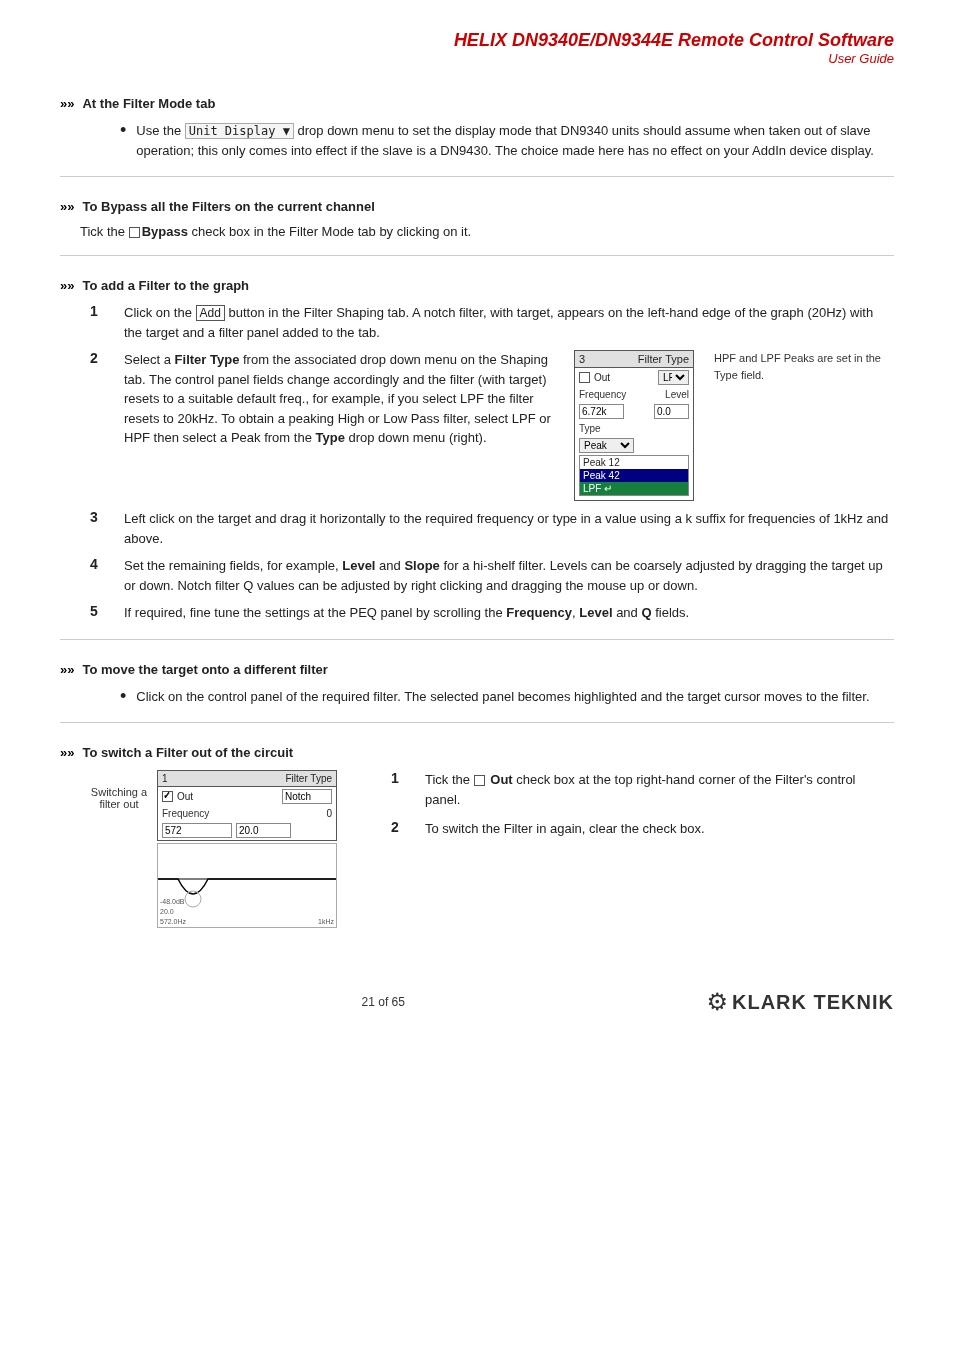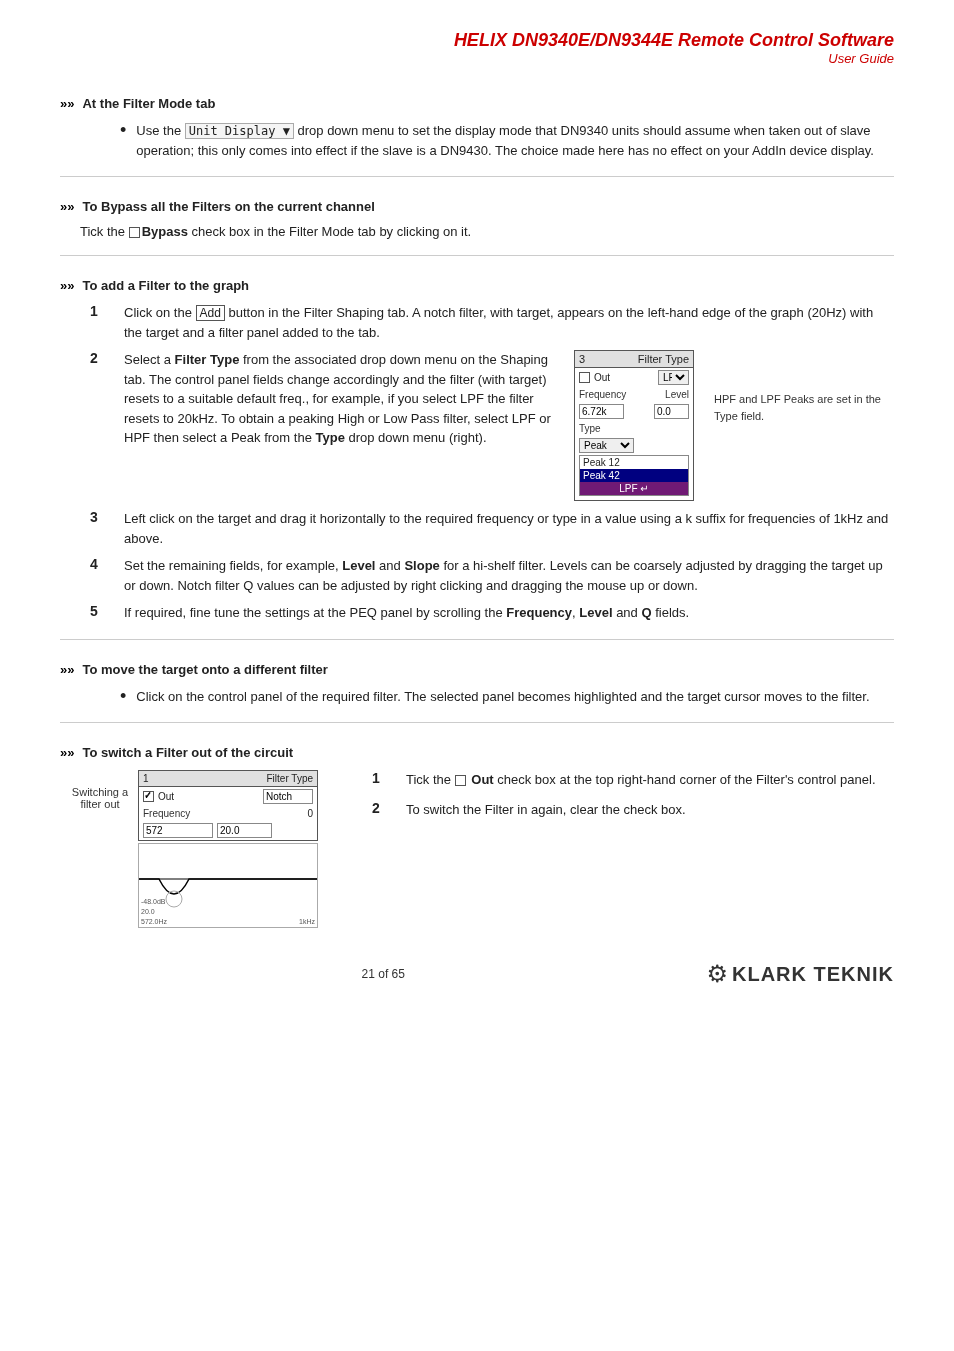--- a/index.html
+++ b/index.html
@@ -118,34 +118,32 @@
     .fp-dropdown-list {
       border: 1px solid #888;
       background: #fff;
       font-size: 10px;
       margin: 0 4px 4px 4px;
     }
     .fp-dropdown-item {
       padding: 1px 3px;
     }
     .fp-dropdown-item.selected {
-      background: #701a75;
+      background: #15803d;
       color: #fff;
-      text-align: center;
     }
     .fp-dropdown-item.hover-blue {
       background: #000080;
       color: #fff;
     }
     .filter-note {
       font-size: 12px;
       color: #333;
       line-height: 1.5;
       max-width: 180px;
-      margin-top: 41px;
     }
     .switch-panel {
       border: 1px solid #555;
       width: 180px;
       font-size: 11px;
     }
     .sp-header {
       background: #e0e0e0;
       border-bottom: 1px solid #555;
       padding: 2px 4px;
@@ -172,21 +170,21 @@
       background: #fff;
       border: 1px solid #aaa;
       position: relative;
       margin-top: 2px;
       overflow: hidden;
     }
     .footer {
       display: flex;
       justify-content: space-between;
       align-items: center;
-      margin-top: 32px;
+      margin-top: 60px;
       border-top: none;
     }
     .page-num {
       font-size: 12px;
       color: #333;
     }
     .logo-area {
       display: flex;
       align-items: center;
     }
@@ -385,21 +383,21 @@
 <div>
   <div class="section-heading">
     <span class="arrow-icon">»»</span>
     <span class="section-heading-text">To switch a Filter out of the circuit</span>
   </div>
 
   <div style="display:flex; align-items:flex-start; margin-left:10px;">
 
     <div style="margin-right:24px;">
       <div style="display:flex; align-items:flex-start;">
-        <div style="font-size:11px; color:#333; text-align:center; margin-right:8px; margin-top:16px; width:60px;">Switching a<br>filter out</div>
+        <div style="font-size:11px; color:#333; text-align:center; margin-right:8px; margin-top:16px; width:60px;margin-left:19px;">Switching a<br>filter out</div>
         <div>
 
           <div class="switch-panel">
             <div class="sp-header" style="display:flex; justify-content:space-between;">
               <span>1</span>
               <span>Filter Type</span>
             </div>
             <div class="sp-row">
               <div class="checkbox-inline checkbox-checked" style="position:relative; margin-right:4px;">
                 <span style="position:absolute; top:-3px; left:0; font-size:10px; color:#000;">✓</span>

